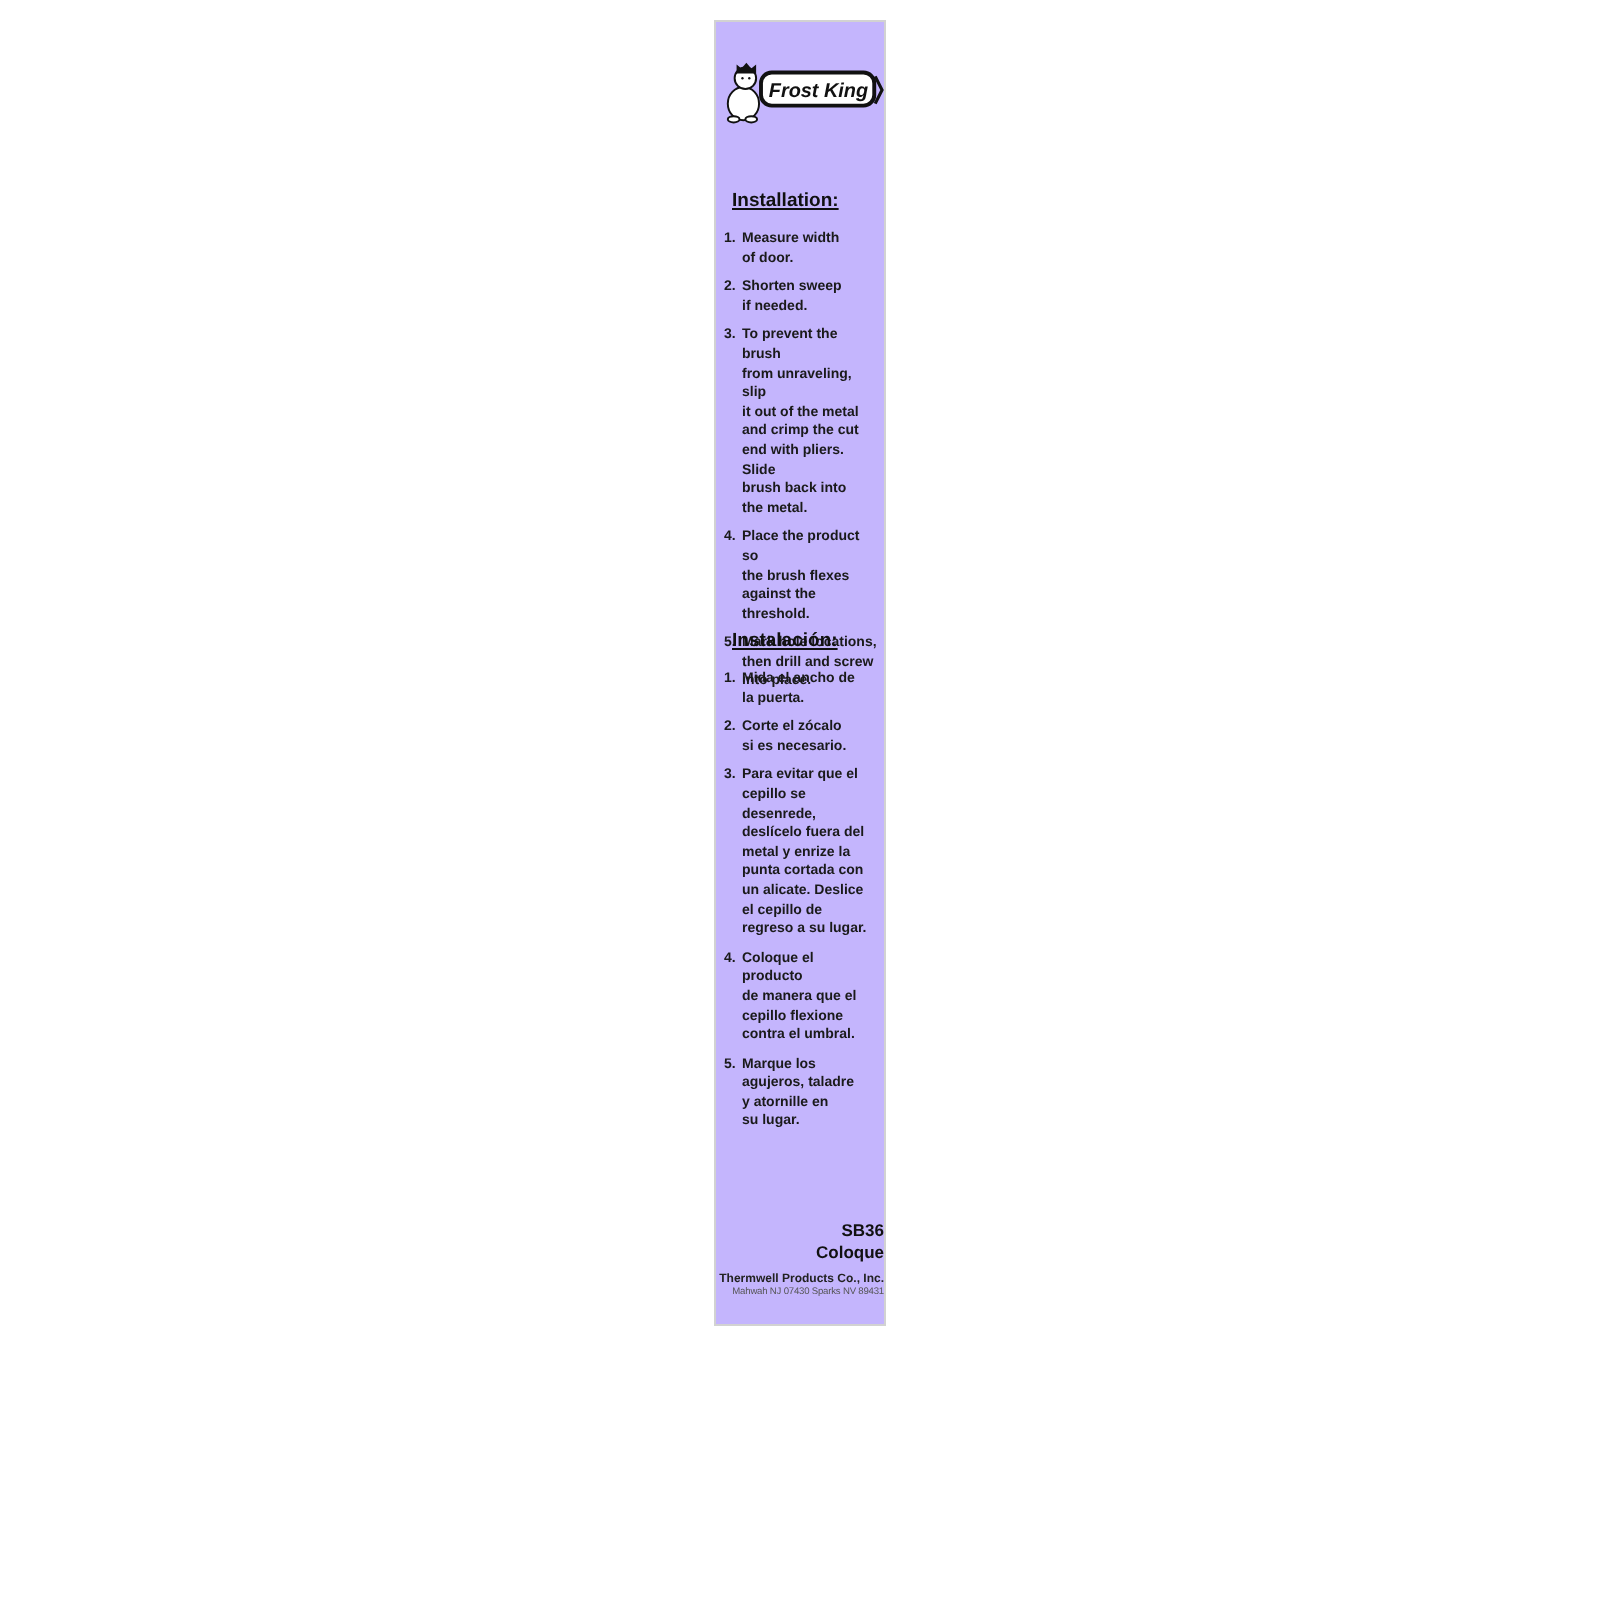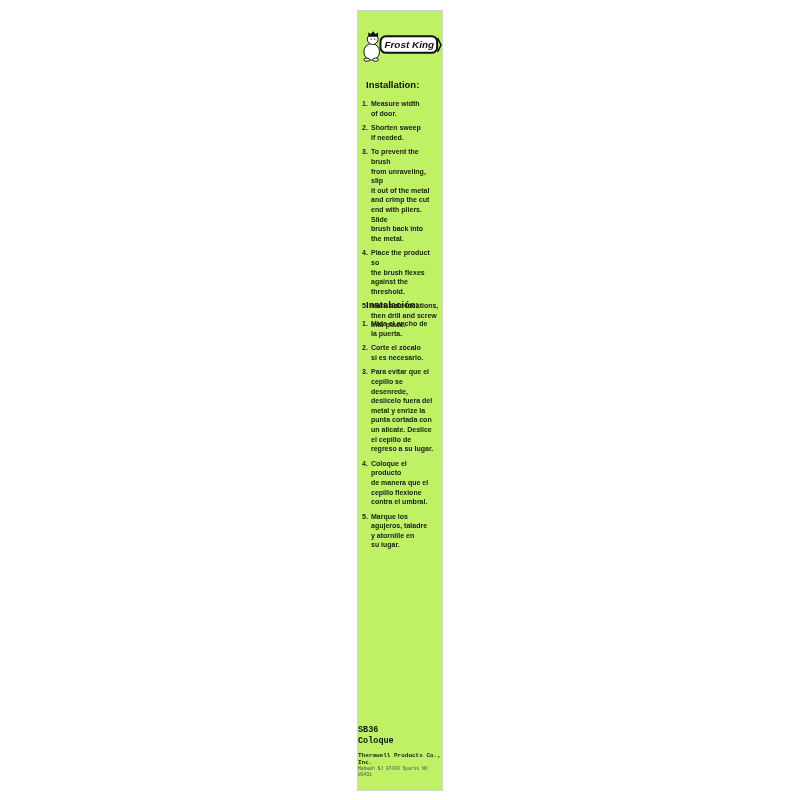--- a/index.html
+++ b/index.html
@@ -2,38 +2,38 @@
 <html><head>
 <meta charset="utf-8">
 <style>
   html,body{margin:0;padding:0;}
   body{
     width:800px;height:800px;background:#ffffff;position:relative;
     font-family:"Liberation Sans", sans-serif;color:#151515;
     -webkit-font-smoothing:antialiased;
   }
   .strip{
-    position:absolute;left:357px;top:10px;width:86px;height:781px;
-    background:#bef264;border:1px solid #d2d2d2;box-sizing:border-box;
+    position:absolute;left:357px;top:10px;width:86px;height:653px;
+    background:#c4b5fd;border:1px solid #d2d2d2;box-sizing:border-box;
   }
   .logo{position:absolute;top:16px;left:2px;width:82px;height:36px;}
   .section{position:absolute;left:4px;right:3px;}
   .section-en{top:68px;}
   .section-es{top:288px;}
   .heading{
-    font-size:9.5px;font-weight:bold;margin:0 0 9px 4px;color:#111;
+    font-size:9.5px;font-weight:bold;margin:16px 0 9px 4px;color:#111;text-decoration:underline;
   }
   .steps{margin:0;padding:0;list-style:none;}
   .step{
     display:flex;margin:0 0 5px 0;font-size:7px;font-weight:bold;
     line-height:9.6px;color:#1a1a1a;
   }
   .step-num{flex:none;width:9px;}
   .step-text{white-space:pre-line;}
-  .footer{position:absolute;left:0;right:0;bottom:12px;text-align:left;font-family:Liberation Mono, monospace;}
+  .footer{position:absolute;left:0;right:0;bottom:12px;text-align:right;}
   .model,.finish{font-size:8.5px;font-weight:bold;line-height:11px;color:#111;}
   .company{font-size:6px;font-weight:bold;margin-top:5px;line-height:7px;color:#222;}
   .address{font-size:4.8px;line-height:6px;color:#555;letter-spacing:-0.1px;}
 </style>
 </head>
 <body>
 
 <div class="strip">
 
   <svg class="logo" viewBox="0 0 84 36">

